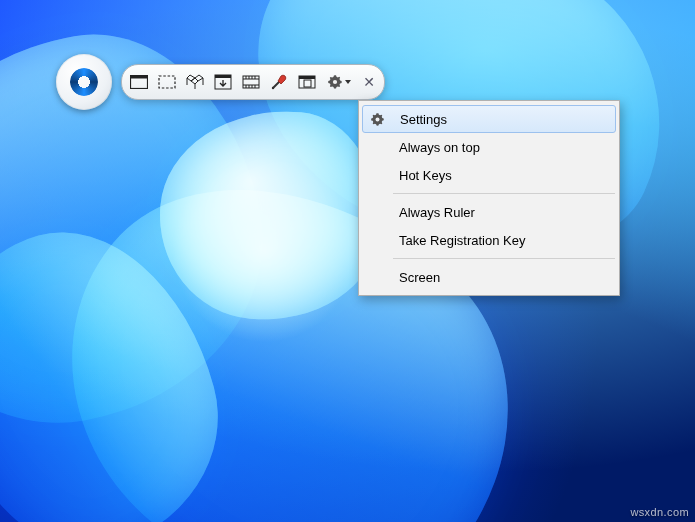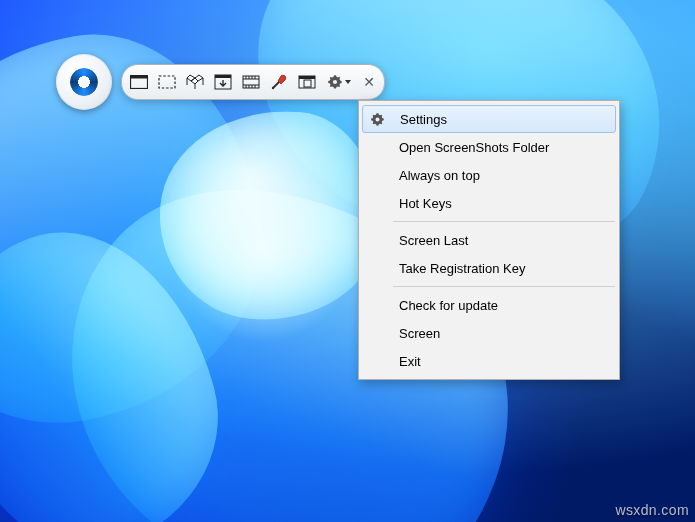--- a/index.html
+++ b/index.html
@@ -152,21 +152,21 @@
   .menu-sep {
     height: 1px;
     margin: 4px 2px 4px 32px;
     background: #d0d0d0;
   }
 
   .watermark {
     position: absolute;
     right: 6px;
     bottom: 4px;
-    font-size: 14px;
+    font-size: 11px;
     color: rgba(255,255,255,0.7);
     letter-spacing: 0.4px;
     text-shadow: 0 1px 2px rgba(0,0,0,0.5);
   }
 </style>
 </head>
 <body>
 
 <div class="wallpaper">
   <div class="petal" style="top:-60px; left:250px; width:420px; height:300px; transform:rotate(25deg);"></div>
@@ -267,41 +267,32 @@
       <div class="menu-item hot">
         <span class="glyph">
           <svg width="15" height="15" viewBox="0 0 16 16">
             <path d="M8 1.2l1 .1.5 1.5 1.3.6 1.5-.6.8.8-.6 1.5.6 1.3 1.5.5.1 1-.1 1-1.5.5-.6 1.3.6 1.5-.8.8-1.5-.6-1.3.6-.5 1.5-1 .1-1-.1-.5-1.5-1.3-.6-1.5.6-.8-.8.6-1.5-.6-1.3L1.3 9l-.1-1 .1-1 1.5-.5.6-1.3-.6-1.5.8-.8 1.5.6 1.3-.6.5-1.5Z" fill="#555"></path>
             <circle cx="8" cy="8" r="2.1" fill="#eef2f6"></circle>
           </svg>
         </span>
         <span>Settings</span>
       </div>
       <div class="menu-item">
-        <span>Open ScreenShots Folder</span>
-      </div>
-      <div class="menu-item">
         <span>Always on top</span>
       </div>
       <div class="menu-item">
         <span>Hot Keys</span>
       </div>
       <div class="menu-sep"></div>
       <div class="menu-item">
-        <span>Screen Last</span>
+        <span>Always Ruler</span>
       </div>
       <div class="menu-item">
         <span>Take Registration Key</span>
       </div>
       <div class="menu-sep"></div>
       <div class="menu-item">
-        <span>Check for update</span>
-      </div>
-      <div class="menu-item">
         <span>Screen</span>
       </div>
-      <div class="menu-item">
-        <span>Exit</span>
-      </div>
     </div>
 </div>
 
 <div class="watermark">wsxdn.com</div>
 
 </body></html>

